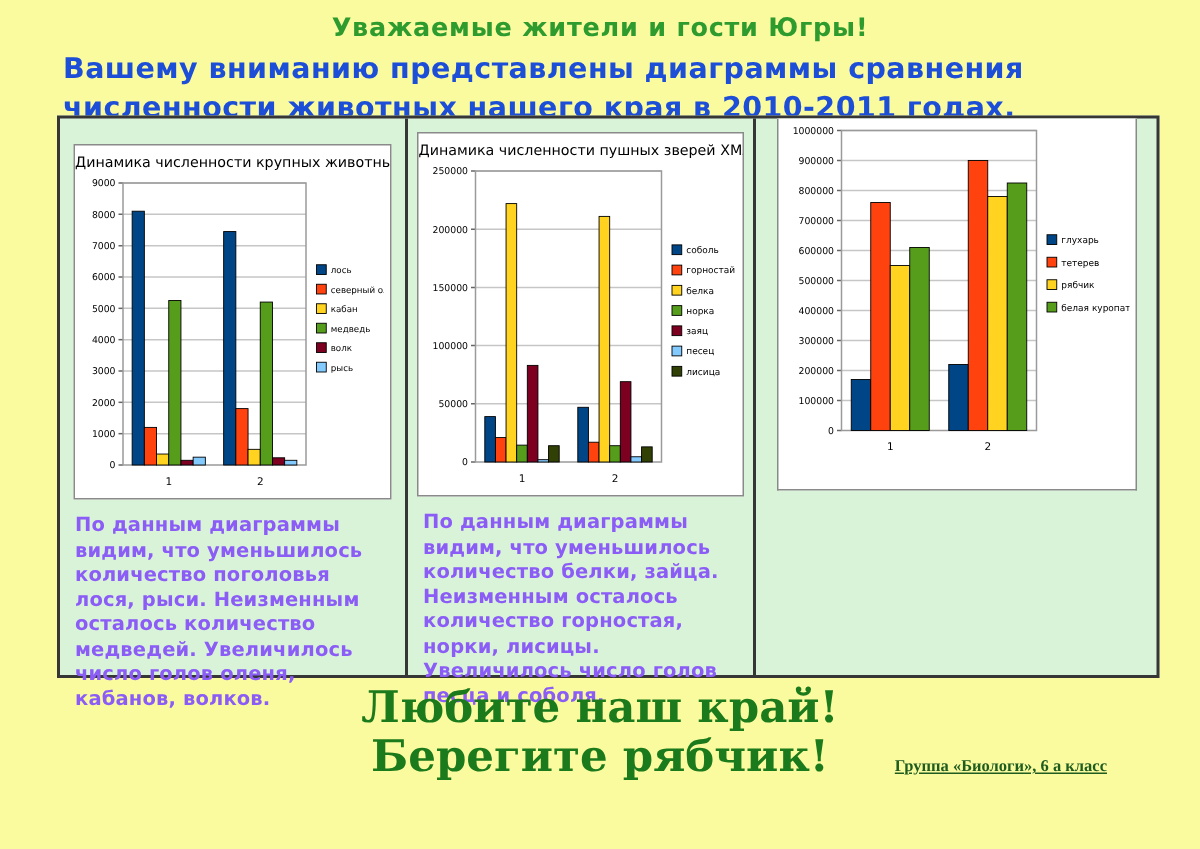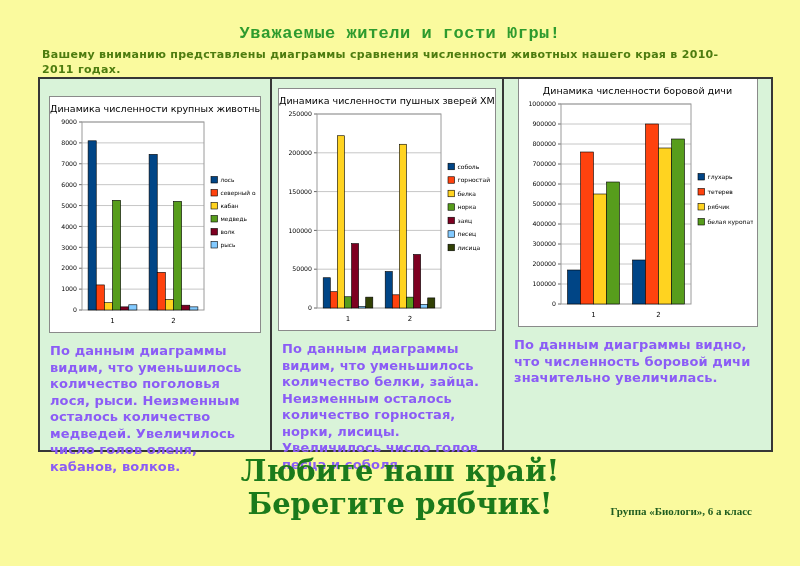--- a/index.html
+++ b/index.html
@@ -1,34 +1,34 @@
 <!DOCTYPE html>
 <html><head>
 <meta charset="utf-8">
 <style>
   html,body{margin:0;padding:0;}
   body{width:800px;height:566px;background:#fafa9e;font-family:"DejaVu Sans",sans-serif;position:relative;overflow:hidden;}
   .slide{position:absolute;inset:0;}
-  .slide-title{text-align:center;color:#2e9b2e;font-weight:bold;font-size:17px;padding-top:24px;letter-spacing:0.5px;font-family:Liberation Mono, monospace;}
-  .slide-subtitle{color:#4d7c0f;font-weight:bold;font-size:11px;margin:5px 60px 0 42px;line-height:1.35;letter-spacing:0.3px;}
+  .slide-title{text-align:center;color:#2e9b2e;font-weight:bold;font-size:17px;padding-top:9px;letter-spacing:0.5px;}
+  .slide-subtitle{color:#1d4ed8;font-weight:bold;font-size:19px;margin:5px 60px 0 42px;line-height:1.35;letter-spacing:0.3px;}
   .panel{position:absolute;left:38px;top:77px;width:735px;height:375px;background:#d9f3d9;border:2px solid #363636;box-sizing:border-box;display:flex;}
   .col{box-sizing:border-box;position:relative;}
   .col-1{width:230px;}
   .col-2{width:234px;border-left:2px solid #363636;border-right:2px solid #363636;}
   .col-3{flex:1;}
   .chart-card{background:#ffffff;border:1px solid #8a8a8a;box-sizing:border-box;overflow:hidden;}
   .card-1{width:212px;height:237px;margin:17px auto 0;}
   .card-2{width:218px;height:243px;margin:9px auto 0;}
   .card-3{width:240px;height:248px;margin:0 auto 0;border-top:none;}
   .chart-title{text-align:center;font-size:9.5px;color:#000;padding-top:6px;white-space:nowrap;}
   .chart-svg{display:block;margin:0 auto;}
   .comment{font-weight:bold;font-size:13px;line-height:1.27;color:#8b5cf6;margin:10px 8px 0 10px;letter-spacing:0.1px;}
   .footer{position:absolute;left:0;top:455px;width:100%;}
   .slogan{text-align:center;font-family:"DejaVu Serif",serif;font-weight:bold;color:#1b7a1b;font-size:29px;line-height:1.15;}
-  .credit{position:absolute;top:50px;right:48px;font-family:"Liberation Serif",serif;font-weight:bold;font-size:11px;color:#1f5c1f;}
+  .credit{position:absolute;top:50px;right:62px;font-family:"Liberation Serif",serif;font-weight:bold;font-size:11px;color:#1f5c1f;text-decoration:underline;}
   svg text{font-family:"DejaVu Sans",sans-serif;}
 </style>
 </head>
 <body>
 
 <div class="slide">
 
   <div class="slide-title">Уважаемые жители и гости Югры!</div>
   <div class="slide-subtitle">Вашему вниманию представлены диаграммы сравнения численности животных нашего края в 2010-2011 годах.</div>
 
@@ -151,21 +151,20 @@
               <text x="178.5" y="130.25" font-size="6" fill="#000">песец</text>
               <rect x="169" y="138.25" width="6.5" height="6.5" fill="#314004" stroke="#000" stroke-width="0.6"></rect>
               <text x="178.5" y="143.75" font-size="6" fill="#000">лисица</text>
             </svg></div>
       </div>
       <p class="comment">По данным диаграммы видим, что уменьшилось количество белки, зайца. Неизменным осталось количество горностая, норки, лисицы. Увеличилось число голов песца и соболя.</p>
     </section>
 
     <section class="col col-3">
       <div class="chart-card card-3">
-        <div class="chart-title">Динамика численности боровой дичи</div>
         <div class="chart-svg"><svg width="234" height="228">
               <line x1="39" y1="208" x2="42" y2="208" stroke="#666" stroke-width="1"></line>
               <text x="37" y="210.2" font-size="6.2" fill="#000" text-anchor="end">0</text>
               <line x1="42" y1="188" x2="172" y2="188" stroke="#c6c6c6" stroke-width="1"></line>
               <line x1="39" y1="188" x2="42" y2="188" stroke="#666" stroke-width="1"></line>
               <text x="37" y="190.2" font-size="6.2" fill="#000" text-anchor="end">100000</text>
               <line x1="42" y1="168" x2="172" y2="168" stroke="#c6c6c6" stroke-width="1"></line>
               <line x1="39" y1="168" x2="42" y2="168" stroke="#666" stroke-width="1"></line>
               <text x="37" y="170.2" font-size="6.2" fill="#000" text-anchor="end">200000</text>
               <line x1="42" y1="148" x2="172" y2="148" stroke="#c6c6c6" stroke-width="1"></line>
@@ -206,21 +205,20 @@
               <rect x="179" y="77.5" width="6.5" height="6.5" fill="#004586" stroke="#000" stroke-width="0.6"></rect>
               <text x="188.5" y="83" font-size="6" fill="#000">глухарь</text>
               <rect x="179" y="92.5" width="6.5" height="6.5" fill="#ff420e" stroke="#000" stroke-width="0.6"></rect>
               <text x="188.5" y="98" font-size="6" fill="#000">тетерев</text>
               <rect x="179" y="107.5" width="6.5" height="6.5" fill="#ffd320" stroke="#000" stroke-width="0.6"></rect>
               <text x="188.5" y="113" font-size="6" fill="#000">рябчик</text>
               <rect x="179" y="122.5" width="6.5" height="6.5" fill="#579d1c" stroke="#000" stroke-width="0.6"></rect>
               <text x="188.5" y="128" font-size="6" fill="#000">белая куропатка</text>
             </svg></div>
       </div>
-      <p class="comment">По данным диаграммы видно, что численность боровой дичи значительно увеличилась.</p>
     </section>
 
   </div>
 
   <div class="footer">
     <div class="slogan">Любите наш край!</div>
     <div class="slogan">Берегите рябчик!</div>
     <div class="credit">Группа «Биологи», 6 а класс</div>
   </div>
 

